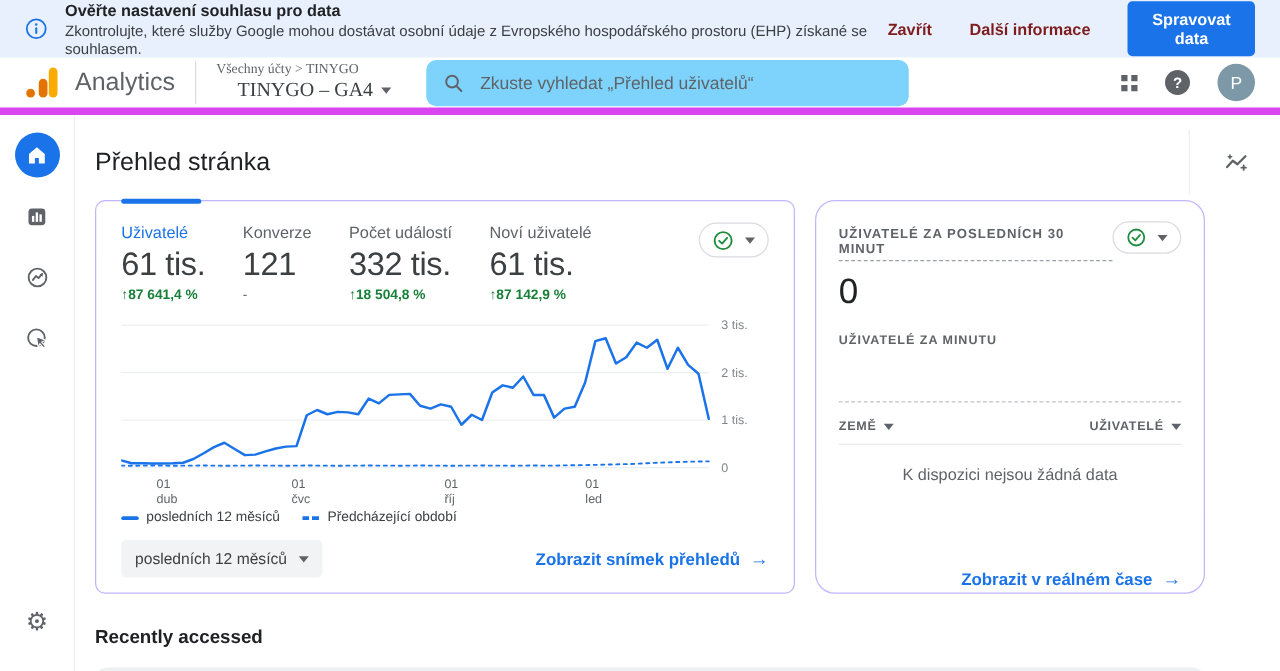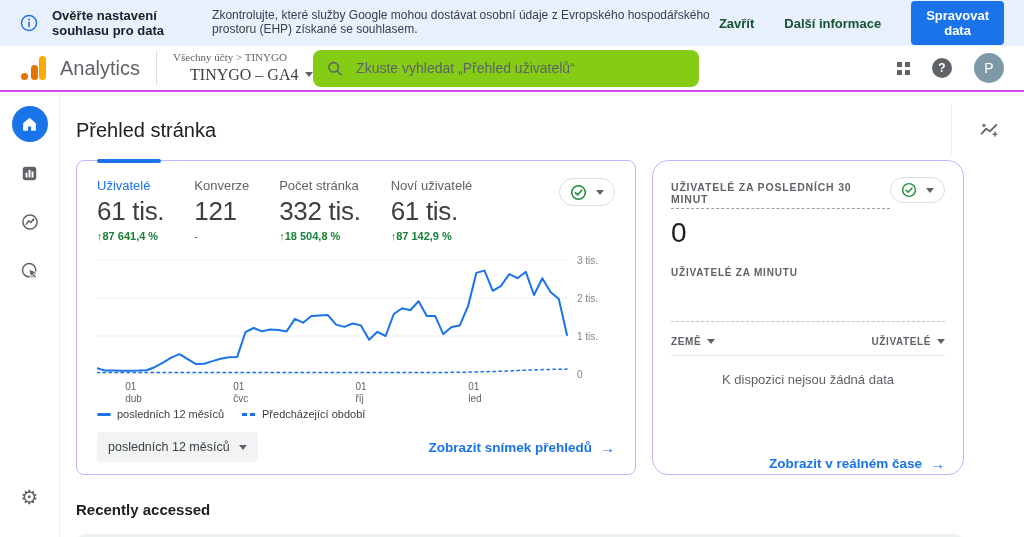--- a/index.html
+++ b/index.html
@@ -2,42 +2,42 @@
 <html><head>
 <meta charset="utf-8">
 <style>
   * { margin:0; padding:0; box-sizing:border-box; }
   html,body { width:1024px; height:537px; overflow:hidden; background:#fff;
     font-family:"Liberation Sans", sans-serif; color:#3c4043; }
 
   
   .banner { height:46px; background:#e8f0fe; display:flex; align-items:center; padding:0 20px 0 16px; }
   .banner-info { width:18px; height:18px; flex:0 0 18px; margin:0 14px 0 4px; }
-  .banner-text { display:flex; gap:2px; }
+  .banner-text { display:flex; flex-direction:column; gap:2px; }
   .banner-title { font-size:13px; font-weight:bold; color:#202124; }
   .banner-sub { font-size:12px; color:#3c4043; }
   .banner-actions { margin-left:auto; display:flex; align-items:center; gap:30px; }
-  .text-link { color:#14532d; font-size:13px; font-weight:bold; cursor:pointer; white-space:nowrap; }
+  .text-link { color:#7f1d1d; font-size:13px; font-weight:bold; cursor:pointer; white-space:nowrap; }
   .manage-btn { background:#1a73e8; color:#fff; font-size:13px; font-weight:bold; border:none;
     border-radius:4px; padding:7px 15px; cursor:pointer; font-family:inherit; }
 
   
-  .header { height:46px; display:flex; align-items:center; border-bottom:2px solid #d946ef; }
+  .header { height:46px; display:flex; align-items:center; border-bottom:6px solid #d946ef; }
   .ga-logo { width:30px; height:24px; position:relative; margin-left:20px; flex:0 0 30px; }
   .ga-logo .bar-tall { position:absolute; right:4px; top:0; width:7px; height:24px; background:#f9ab00; border-radius:3.5px; }
   .ga-logo .bar-mid { position:absolute; left:11px; bottom:0; width:7px; height:15px; background:#e37400; border-radius:3.5px; }
   .ga-logo .dot { position:absolute; left:1px; bottom:0; width:7px; height:7px; background:#e37400; border-radius:50%; }
   .brand { font-size:20px; color:#5f6368; margin-left:10px; }
   .hdr-divider { width:1px; height:34px; background:#dadce0; margin:0 16px; }
   .account-block { display:flex; flex-direction:column; line-height:1.25; cursor:pointer;font-family:Liberation Serif, serif; }
   .breadcrumb { font-size:11px; color:#5f6368; }
   .account-name { font-size:16px; color:#3c4043; display:flex; align-items:center; gap:7px;margin-left:17px; }
   .caret { width:0; height:0; border-left:4px solid transparent; border-right:4px solid transparent;
     border-top:5px solid #5f6368; display:inline-block; }
-  .search { width:386px; height:37px; background:#84cc16; border-radius:8px;
+  .search { margin-left:28px; width:386px; height:37px; background:#7dd3fc; border-radius:8px;
     display:flex; align-items:center; padding:0 14px; gap:13px; cursor:text; }
   .search input { border:none; background:transparent; outline:none; font-size:14px; width:100%;
     font-family:inherit; color:#3c4043; }
   .search input::placeholder { color:#5f6368; }
   .hdr-right { margin-left:auto; display:flex; align-items:center; gap:22px; padding-right:20px; }
   .apps-icon { display:grid; grid-template-columns:5px 5px; grid-template-rows:5px 5px; gap:3px; cursor:pointer; }
   .apps-icon span { background:#5f6368; }
   .help-icon { width:20px; height:20px; border-radius:50%; background:#5f6368; color:#fff; font-size:12px;
     font-weight:bold; display:flex; align-items:center; justify-content:center; cursor:pointer; }
   .avatar { width:30px; height:30px; border-radius:50%; background:#7d99a8; color:#fff; font-size:14px;
@@ -215,21 +215,21 @@
             <div class="metric-label">Uživatelé</div>
             <div class="metric-value">61 tis.</div>
             <div class="metric-delta">↑87 641,4 %</div>
           </div>
           <div class="metric">
             <div class="metric-label">Konverze</div>
             <div class="metric-value">121</div>
             <div class="metric-delta neutral">-</div>
           </div>
           <div class="metric">
-            <div class="metric-label">Počet stránka</div>
+            <div class="metric-label">Počet událostí</div>
             <div class="metric-value">332 tis.</div>
             <div class="metric-delta">↑18 504,8 %</div>
           </div>
           <div class="metric">
             <div class="metric-label">Noví uživatelé</div>
             <div class="metric-value">61 tis.</div>
             <div class="metric-delta">↑87 142,9 %</div>
           </div>
           <div class="status-pill">
             <svg width="17" height="17" viewBox="0 0 20 20">

